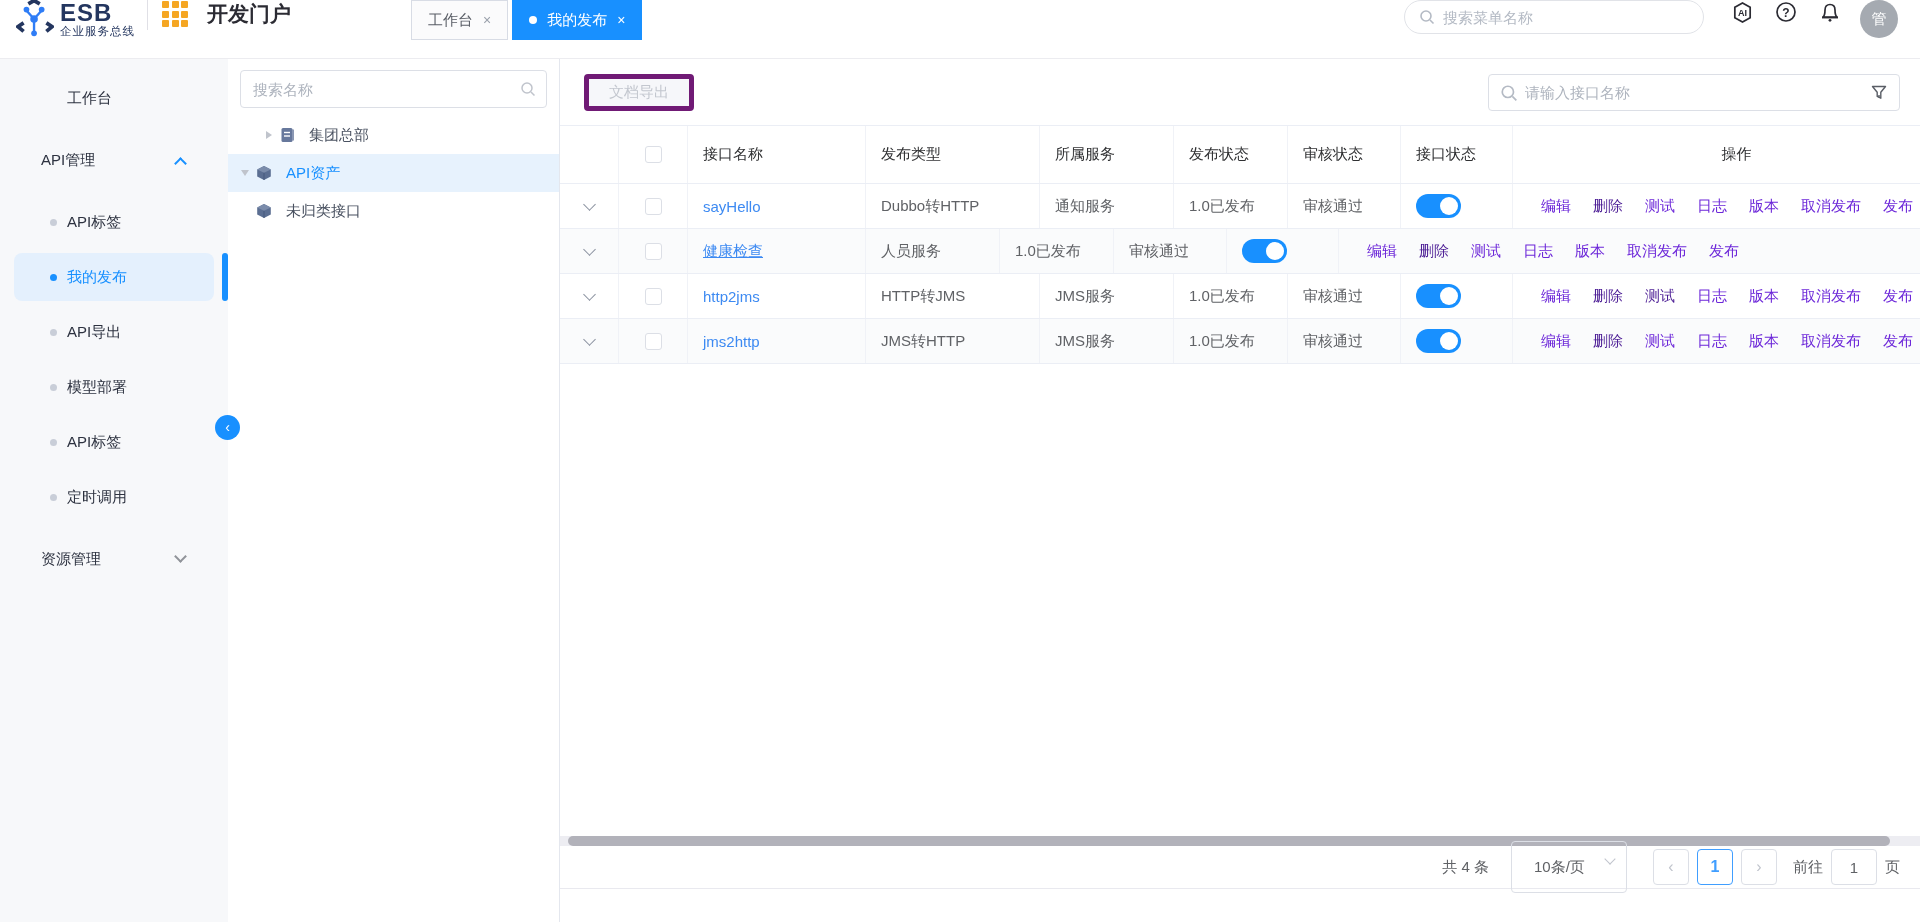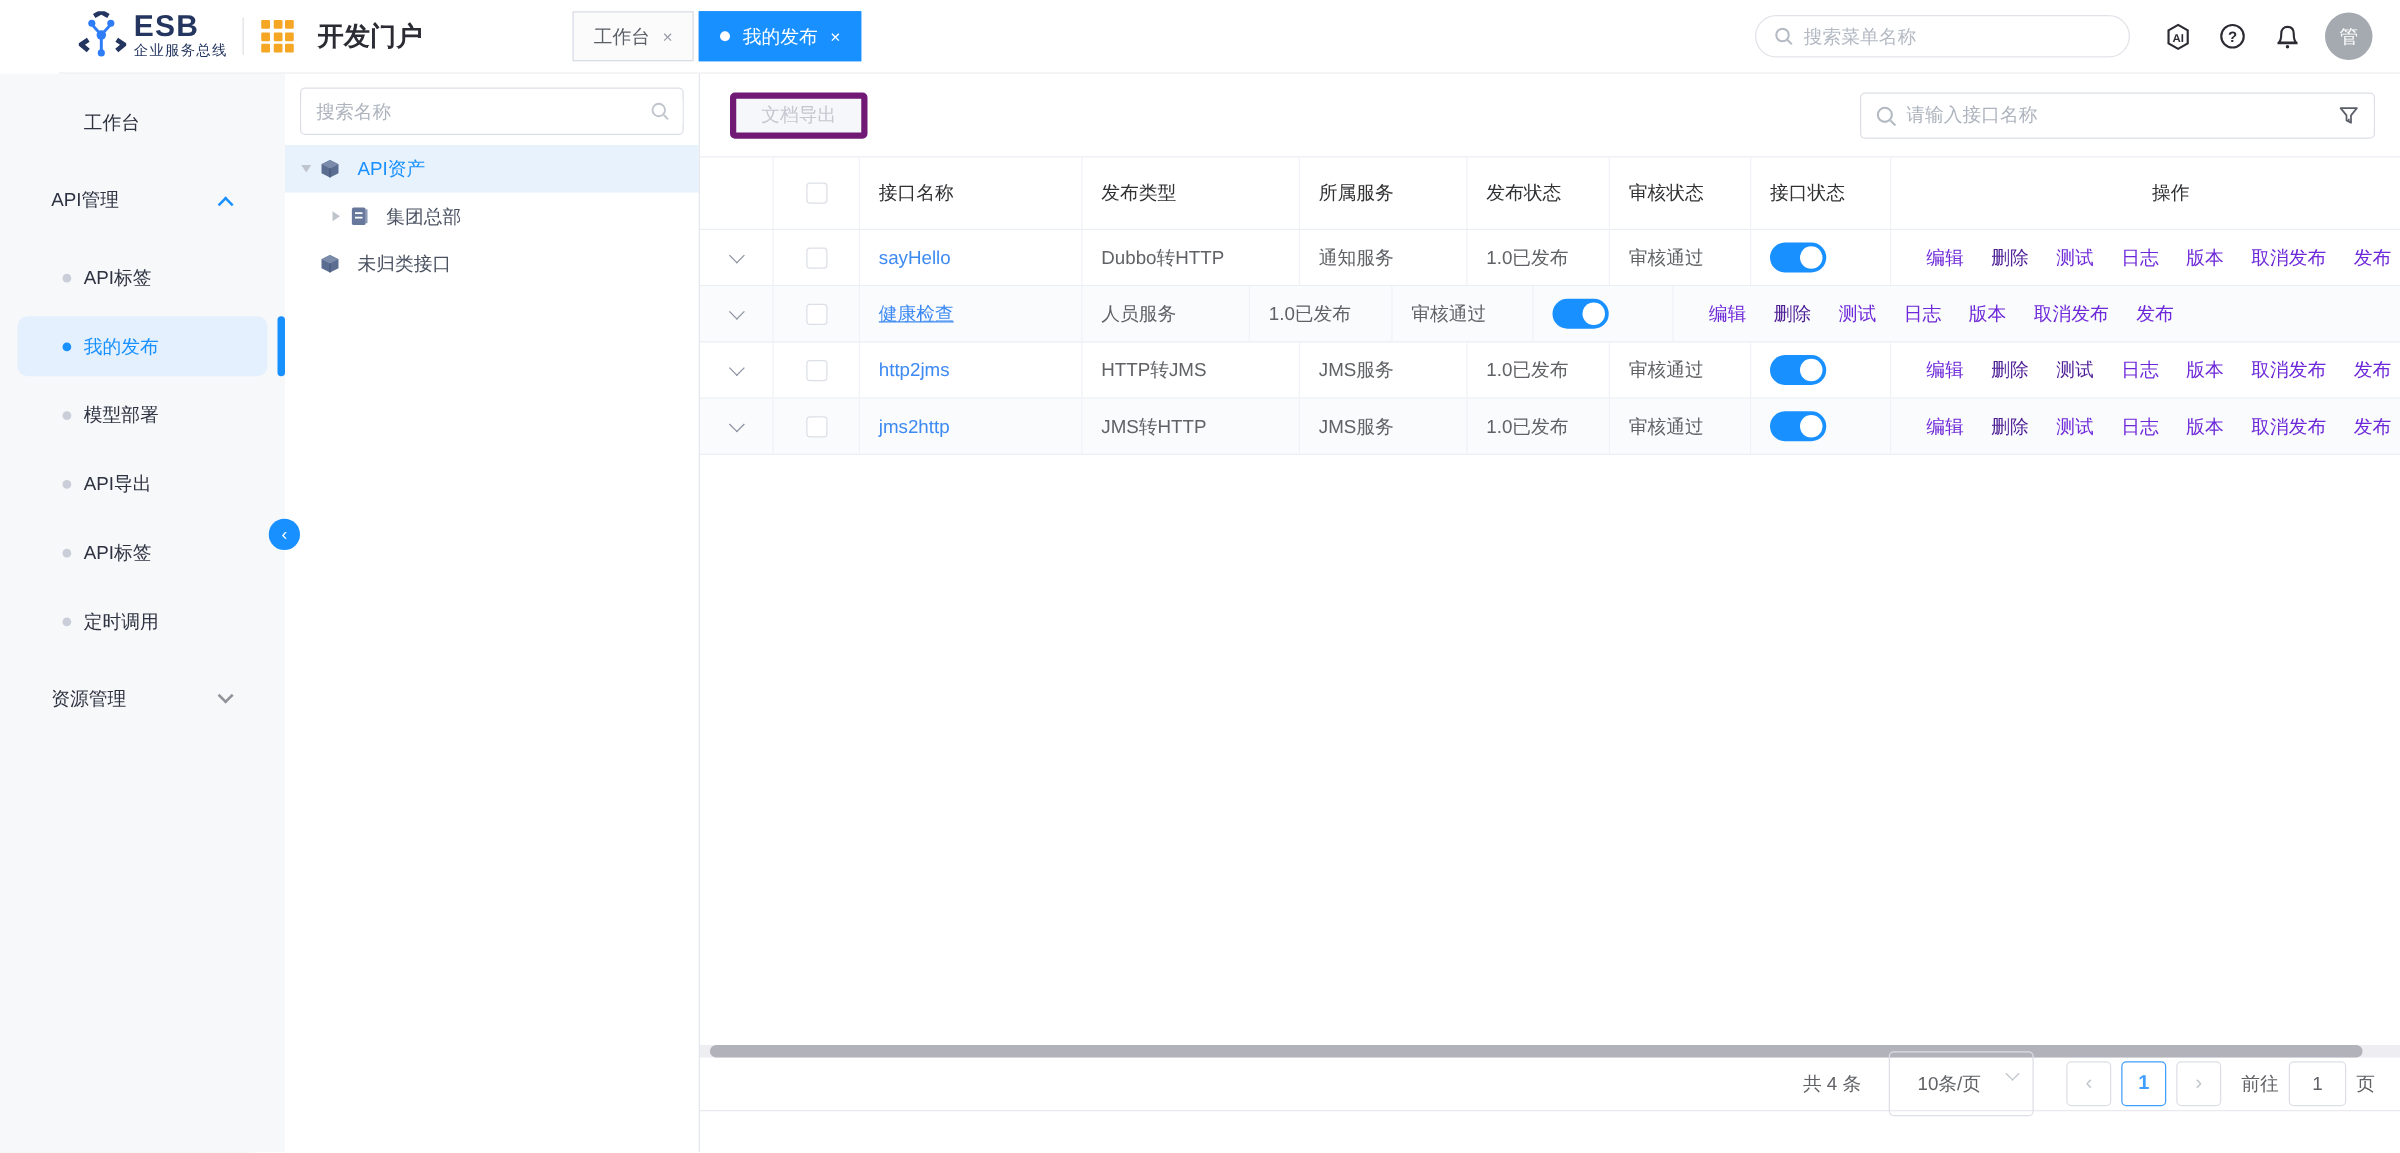--- a/index.html
+++ b/index.html
@@ -1,21 +1,21 @@
 <!DOCTYPE html>
 <html><head>
 <meta charset="utf-8">
 <style>
   * { margin:0; padding:0; box-sizing:border-box; }
   html,body { width:1920px; height:922px; overflow:hidden; background:#fff;
     font-family:"Liberation Sans","DejaVu Sans",sans-serif; }
   .app { width:1920px; height:922px; position:relative; display:flex; flex-direction:column; }
 
   
-  .hdr { height:59px; background:#fff; border-bottom:1px solid #ececf0; display:flex; align-items:center; flex:0 0 59px;margin-left:47px; }
+  .hdr { height:59px; background:#fff; border-bottom:1px solid #ececf0; display:flex; align-items:flex-start; flex:0 0 59px; }
   .logo { display:flex; align-items:center; margin-left:16px; }
   .logo svg { width:38px; height:40px; }
   .logo-text { margin-left:6px; }
   .logo-title { font-size:24px; font-weight:bold; color:#24365f; line-height:22px; letter-spacing:1px; }
   .logo-sub { font-size:11.5px; color:#24365f; letter-spacing:1px; }
   .hdr-div { width:1px; height:30px; background:#e0e0e6; margin:0 14px 0 12px; }
   .portal { display:flex; align-items:center; gap:19px;font-family:Liberation Mono, monospace; }
   .grid-ic { width:26px; height:26px; display:grid; grid-template-columns:repeat(3,7px); grid-template-rows:repeat(3,7px); gap:2.5px; }
   .grid-ic span { background:#f5a623; border-radius:1px; }
   .portal-t { font-size:21px; font-weight:bold; color:#2b2b33; }
@@ -206,25 +206,25 @@
         <div class="sb-sub">
           <div class="dot"></div>
           <div>API标签</div>
         </div>
         <div class="sb-sub active">
           <div class="dot"></div>
           <div>我的发布</div>
         </div>
         <div class="sb-sub">
           <div class="dot"></div>
+          <div>API导出</div>
+        </div>
+        <div class="sb-sub">
+          <div class="dot"></div>
           <div>模型部署</div>
-        </div>
-        <div class="sb-sub">
-          <div class="dot"></div>
-          <div>API导出</div>
         </div>
         <div class="sb-sub">
           <div class="dot"></div>
           <div>API标签</div>
         </div>
         <div class="sb-sub">
           <div class="dot"></div>
           <div>定时调用</div>
         </div>
         <div class="sb-item group">
@@ -235,46 +235,46 @@
 
     <div class="tree">
       <div class="tree-search">
         <input placeholder="搜索名称" style="">
         <svg width="16" height="16" viewBox="0 0 16 16">
           <circle cx="7" cy="7" r="5" fill="none" stroke="#c0c4cc" stroke-width="1.5"></circle>
           <line x1="11" y1="11" x2="14.5" y2="14.5" stroke="#c0c4cc" stroke-width="1.5"></line>
         </svg>
       </div>
       <div id="tree-nodes">
-          <div class="tnode sel">
-            <div class="cwrap">
-              <div class="car-down"></div>
-            </div>
-            <span style="display: flex; margin-right: 7px;">
-              <svg width="16" height="16" viewBox="0 0 16 16">
-                <path d="M8 1 L14.8 4.4 V11.6 L8 15 L1.2 11.6 V4.4 Z" fill="#5b6e92"></path>
-                <path d="M8 1 L14.8 4.4 L8 7.8 L1.2 4.4 Z" fill="#7b8cab"></path>
-                <line x1="8" y1="7.8" x2="8" y2="15" stroke="#46587c" stroke-width="1"></line>
-              </svg>
-            </span>
-            <div>API资产</div>
-          </div>
           <div class="tnode ind1">
             <div class="cwrap">
               <div class="car-right"></div>
             </div>
             <span style="display: flex; margin-right: 7px;">
               <svg width="15" height="16" viewBox="0 0 15 16">
                 <rect x="1.5" y="1" width="11" height="14" rx="1.5" fill="#67789c"></rect>
                 <rect x="12" y="2.5" width="2" height="11" fill="#8a97b3"></rect>
                 <line x1="4" y1="5.5" x2="10" y2="5.5" stroke="#fff" stroke-width="1.4"></line>
                 <line x1="4" y1="9" x2="10" y2="9" stroke="#fff" stroke-width="1.4"></line>
               </svg>
             </span>
             <div>集团总部</div>
+          </div>
+          <div class="tnode sel">
+            <div class="cwrap">
+              <div class="car-down"></div>
+            </div>
+            <span style="display: flex; margin-right: 7px;">
+              <svg width="16" height="16" viewBox="0 0 16 16">
+                <path d="M8 1 L14.8 4.4 V11.6 L8 15 L1.2 11.6 V4.4 Z" fill="#5b6e92"></path>
+                <path d="M8 1 L14.8 4.4 L8 7.8 L1.2 4.4 Z" fill="#7b8cab"></path>
+                <line x1="8" y1="7.8" x2="8" y2="15" stroke="#46587c" stroke-width="1"></line>
+              </svg>
+            </span>
+            <div>API资产</div>
           </div>
           <div class="tnode">
             <div class="cwrap"></div>
             <span style="display: flex; margin-right: 7px;">
               <svg width="16" height="16" viewBox="0 0 16 16">
                 <path d="M8 1 L14.8 4.4 V11.6 L8 15 L1.2 11.6 V4.4 Z" fill="#5b6e92"></path>
                 <path d="M8 1 L14.8 4.4 L8 7.8 L1.2 4.4 Z" fill="#7b8cab"></path>
                 <line x1="8" y1="7.8" x2="8" y2="15" stroke="#46587c" stroke-width="1"></line>
               </svg>
             </span>

